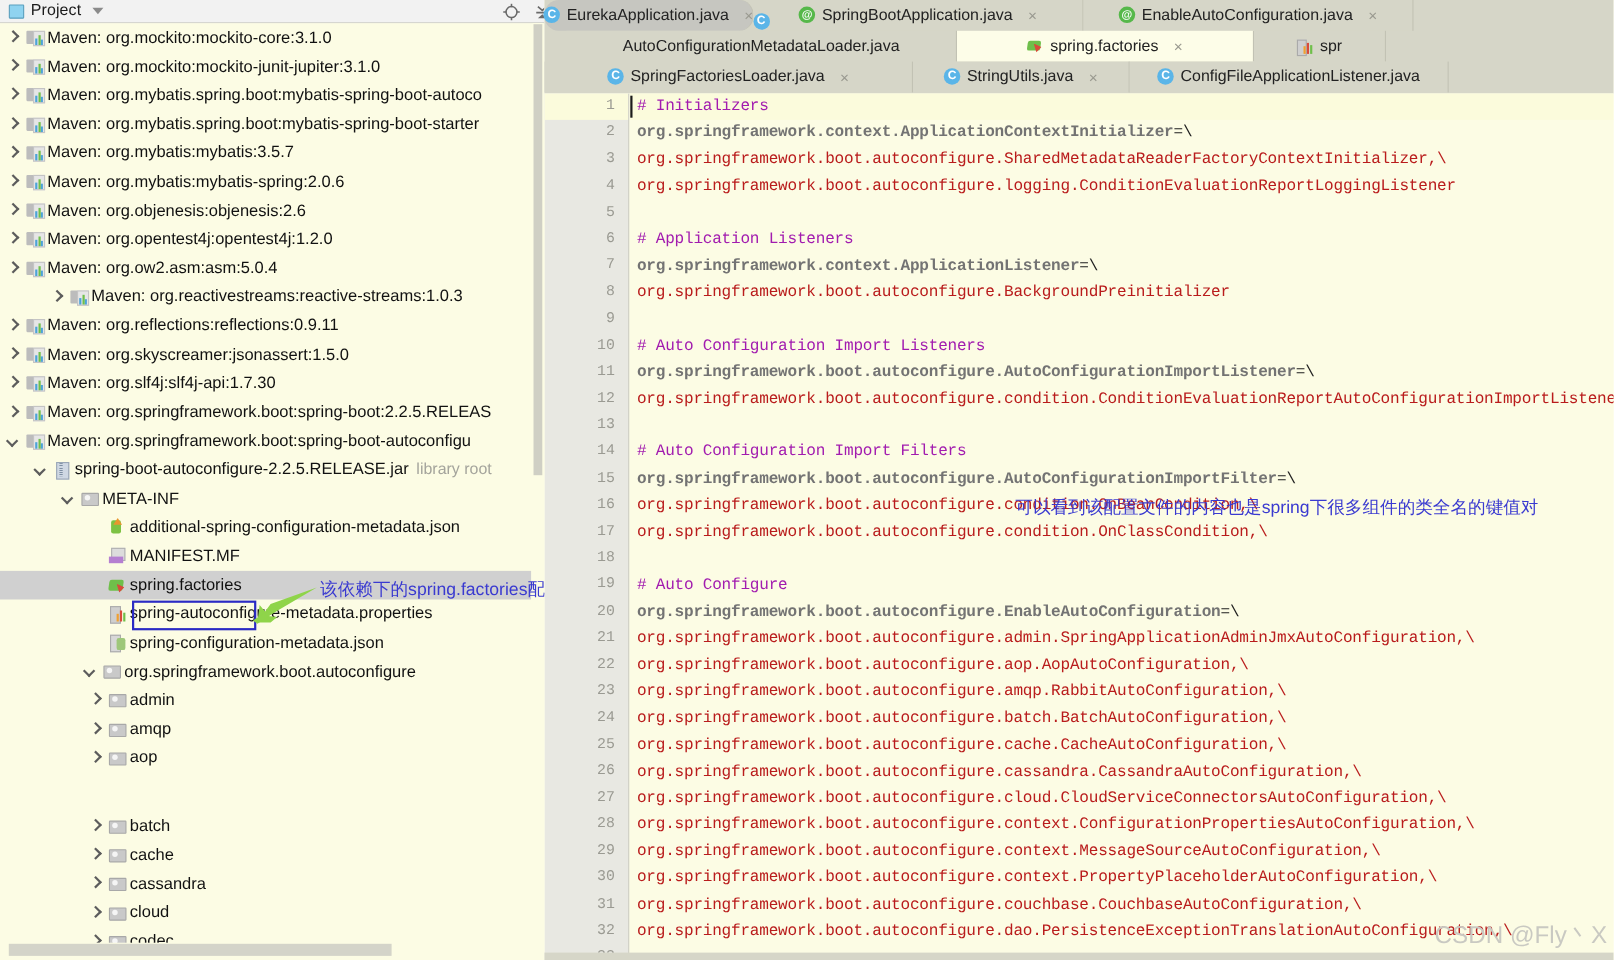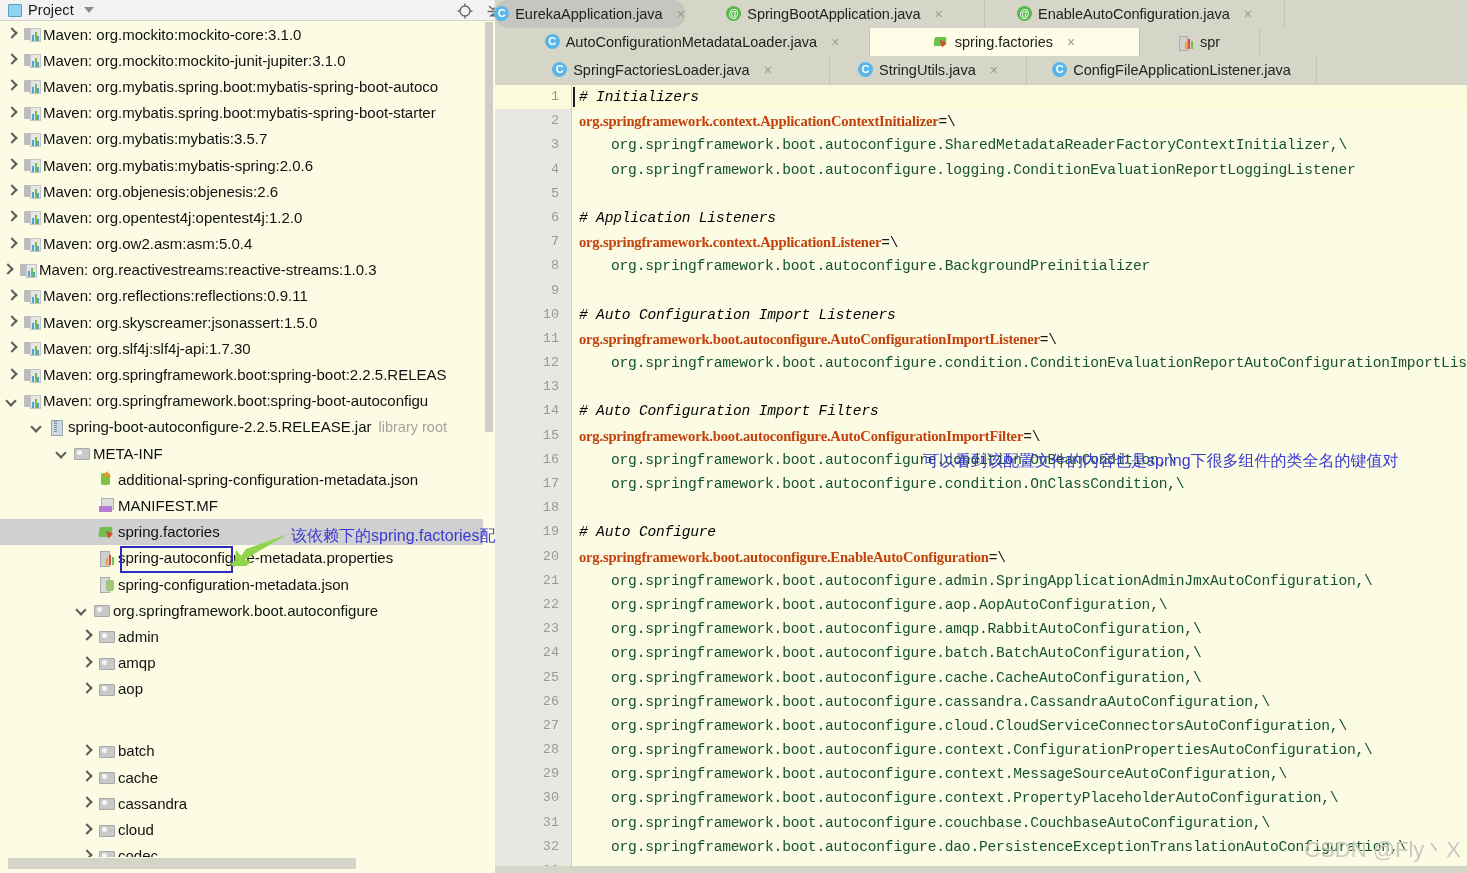--- a/index.html
+++ b/index.html
@@ -276,23 +276,23 @@
   .cline {
     height: 24.2px; line-height: 24.2px;
     padding-left: 6px;
     font-family: "Liberation Mono", monospace;
     font-size: 14.6px;
     white-space: nowrap;
     letter-spacing: -0.2px;
     position: relative;
   }
   .cline.cur { background: #fbfbdc; }
-  .c-comment { color: #000000; font-style: italic; }
-  .c-key { color: #c2410c; font-weight: bold; font-family: Liberation Serif, serif; }
-  .c-val { color: #14532d; margin-left: 32px; }
+  .c-comment { color: #a21caf; }
+  .c-key { color: #737373; font-weight: bold; }
+  .c-val { color: #b91c1c; }
   .c-eq { color: #1b1b1b; }
   #caret {
     position: absolute; left: 78px; top: 2px;
     width: 2px; height: 20px; background: #1b1b1b;
   }
   #code-note {
     position: absolute; left: 428px; top: 366px;
     font-size: 16px; color: #3a3ad0;
     white-space: nowrap; z-index: 20;
   }
@@ -391,21 +391,21 @@
         <div class="row" style="padding-left: 6px;">
           <span class="arrow right"></span>
           <span class="ico ico-maven"></span>
           <span class="lbl">Maven: org.opentest4j:opentest4j:1.2.0</span>
         </div>
         <div class="row" style="padding-left: 6px;">
           <span class="arrow right"></span>
           <span class="ico ico-maven"></span>
           <span class="lbl">Maven: org.ow2.asm:asm:5.0.4</span>
         </div>
-        <div class="row" style="padding-left: 2px;">
+        <div class="row" style="padding-left: 2px; margin-left: 44px;">
           <span class="arrow right"></span>
           <span class="ico ico-maven"></span>
           <span class="lbl">Maven: org.reactivestreams:reactive-streams:1.0.3</span>
         </div>
         <div class="row" style="padding-left: 6px;">
           <span class="arrow right"></span>
           <span class="ico ico-maven"></span>
           <span class="lbl">Maven: org.reflections:reflections:0.9.11</span>
         </div>
         <div class="row" style="padding-left: 6px;">
@@ -542,21 +542,21 @@
             <span>SpringBootApplication.java</span>
             <span class="x">×</span>
           </div>
           <div class="tab" style="width: 300px;">
             <span class="tabicon ti-anno"></span>
             <span>EnableAutoConfiguration.java</span>
             <span class="x">×</span>
           </div>
         </div>
         <div class="tabrow r2" style="padding-left: 20px;">
-          <div class="tab" style="width: 355px;">
+          <div class="tab" style="width: 355px; flex-direction: column;">
             <span class="tabicon ti-class"></span>
             <span>AutoConfigurationMetadataLoader.java</span>
             <span class="x">×</span>
           </div>
           <div class="tab active-sel" style="width: 270px;">
             <span class="tabicon ti-fact"></span>
             <span>spring.factories</span>
             <span class="x">×</span>
           </div>
           <div class="tab" style="width: 120px;">

